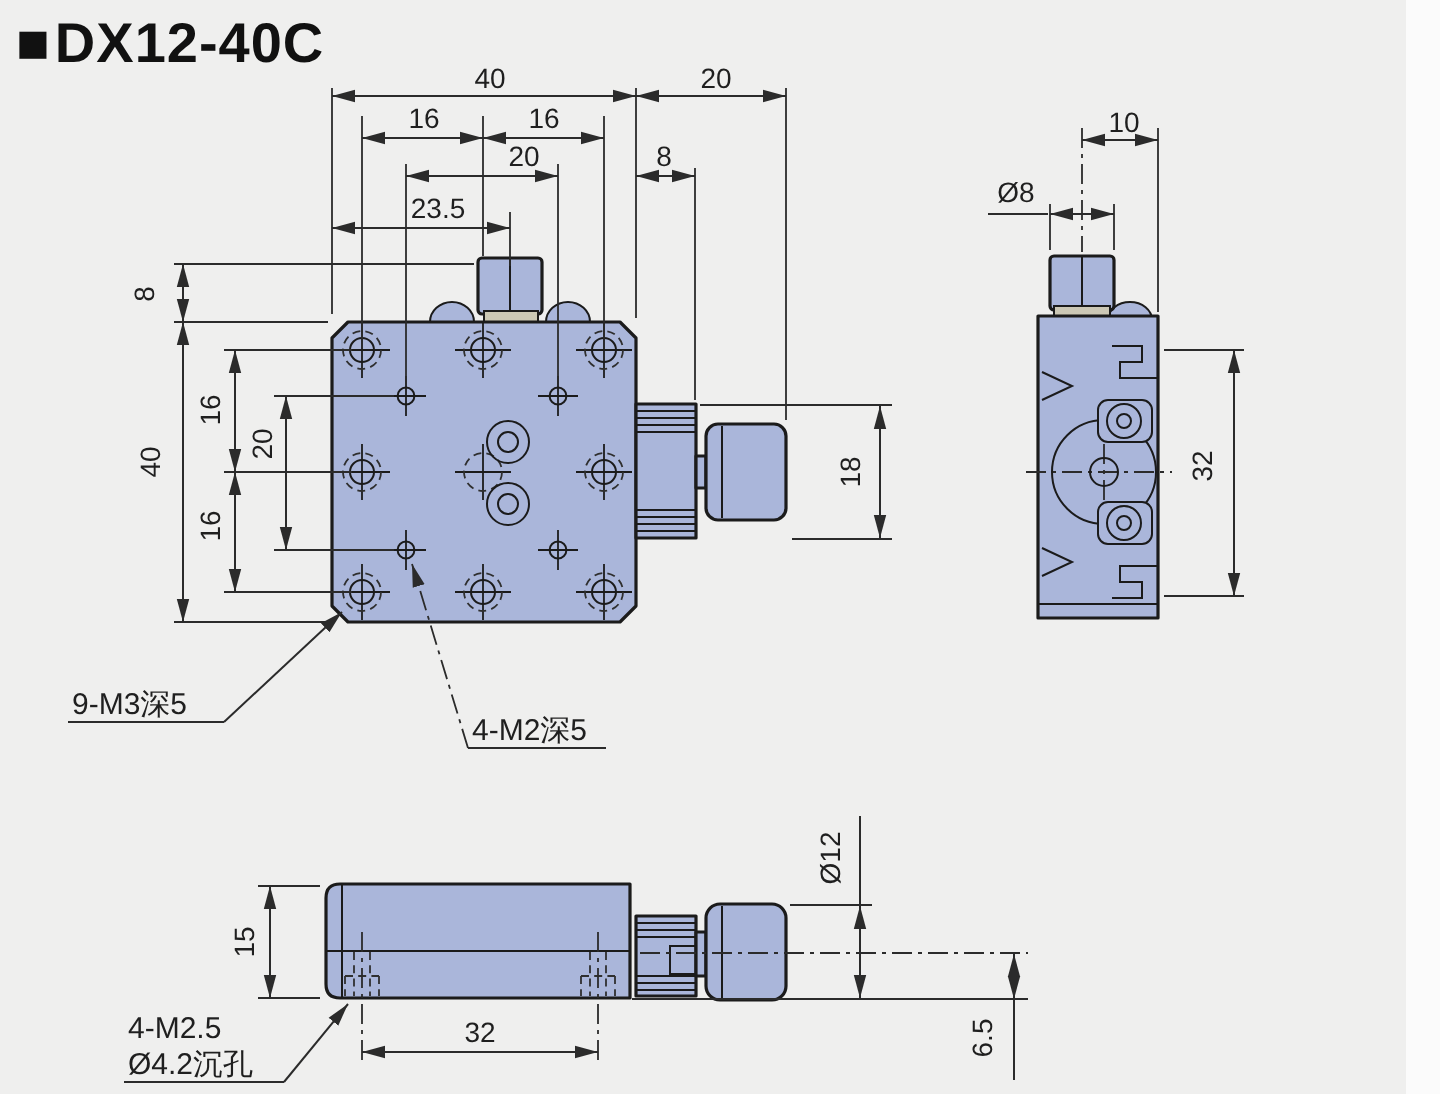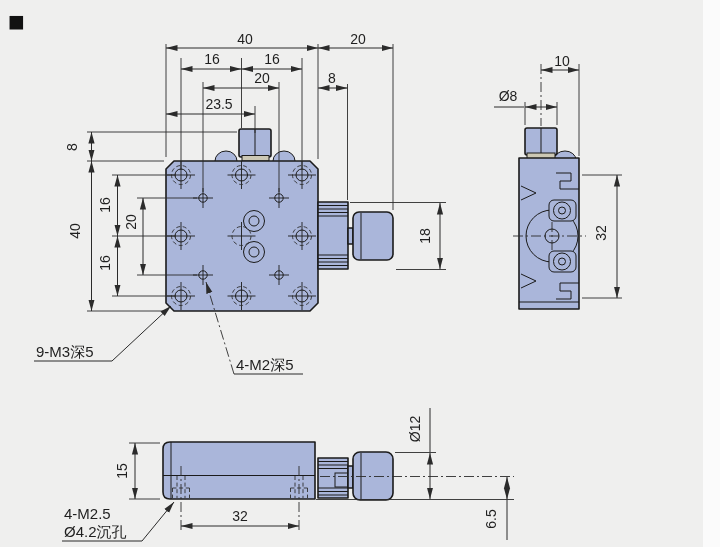--- a/index.html
+++ b/index.html
@@ -27,20 +27,21 @@
   .cross{stroke:#1b1b1b;stroke-width:0.9;}
   .dimtxt{font:14px "Liberation Sans","DejaVu Sans",sans-serif;fill:#1f1f1f;text-anchor:middle;}
   .lbltxt{font:15px "Liberation Sans","DejaVu Sans",sans-serif;fill:#1f1f1f;}
   .edge-strip{position:absolute;right:0;top:0;width:17px;height:547px;background:#fbfbfb;}
 </style>
 </head>
 <body>
 
 <div class="title-bar">
   <span>■</span>
+    <span>DX12-40C</span>
 </div>
 <div class="edge-strip"></div>
 
 <svg width="720" height="547" viewBox="0 0 720 547">
   <defs>
     <marker id="arw" viewBox="0 0 12 8" refX="11.5" refY="4" markerWidth="12" markerHeight="8" markerUnits="userSpaceOnUse" orient="auto-start-reverse">
       <path d="M0,0.9 L11.5,4 L0,7.1 Z" fill="#2b2b2b"></path>
     </marker>
   </defs>
 

